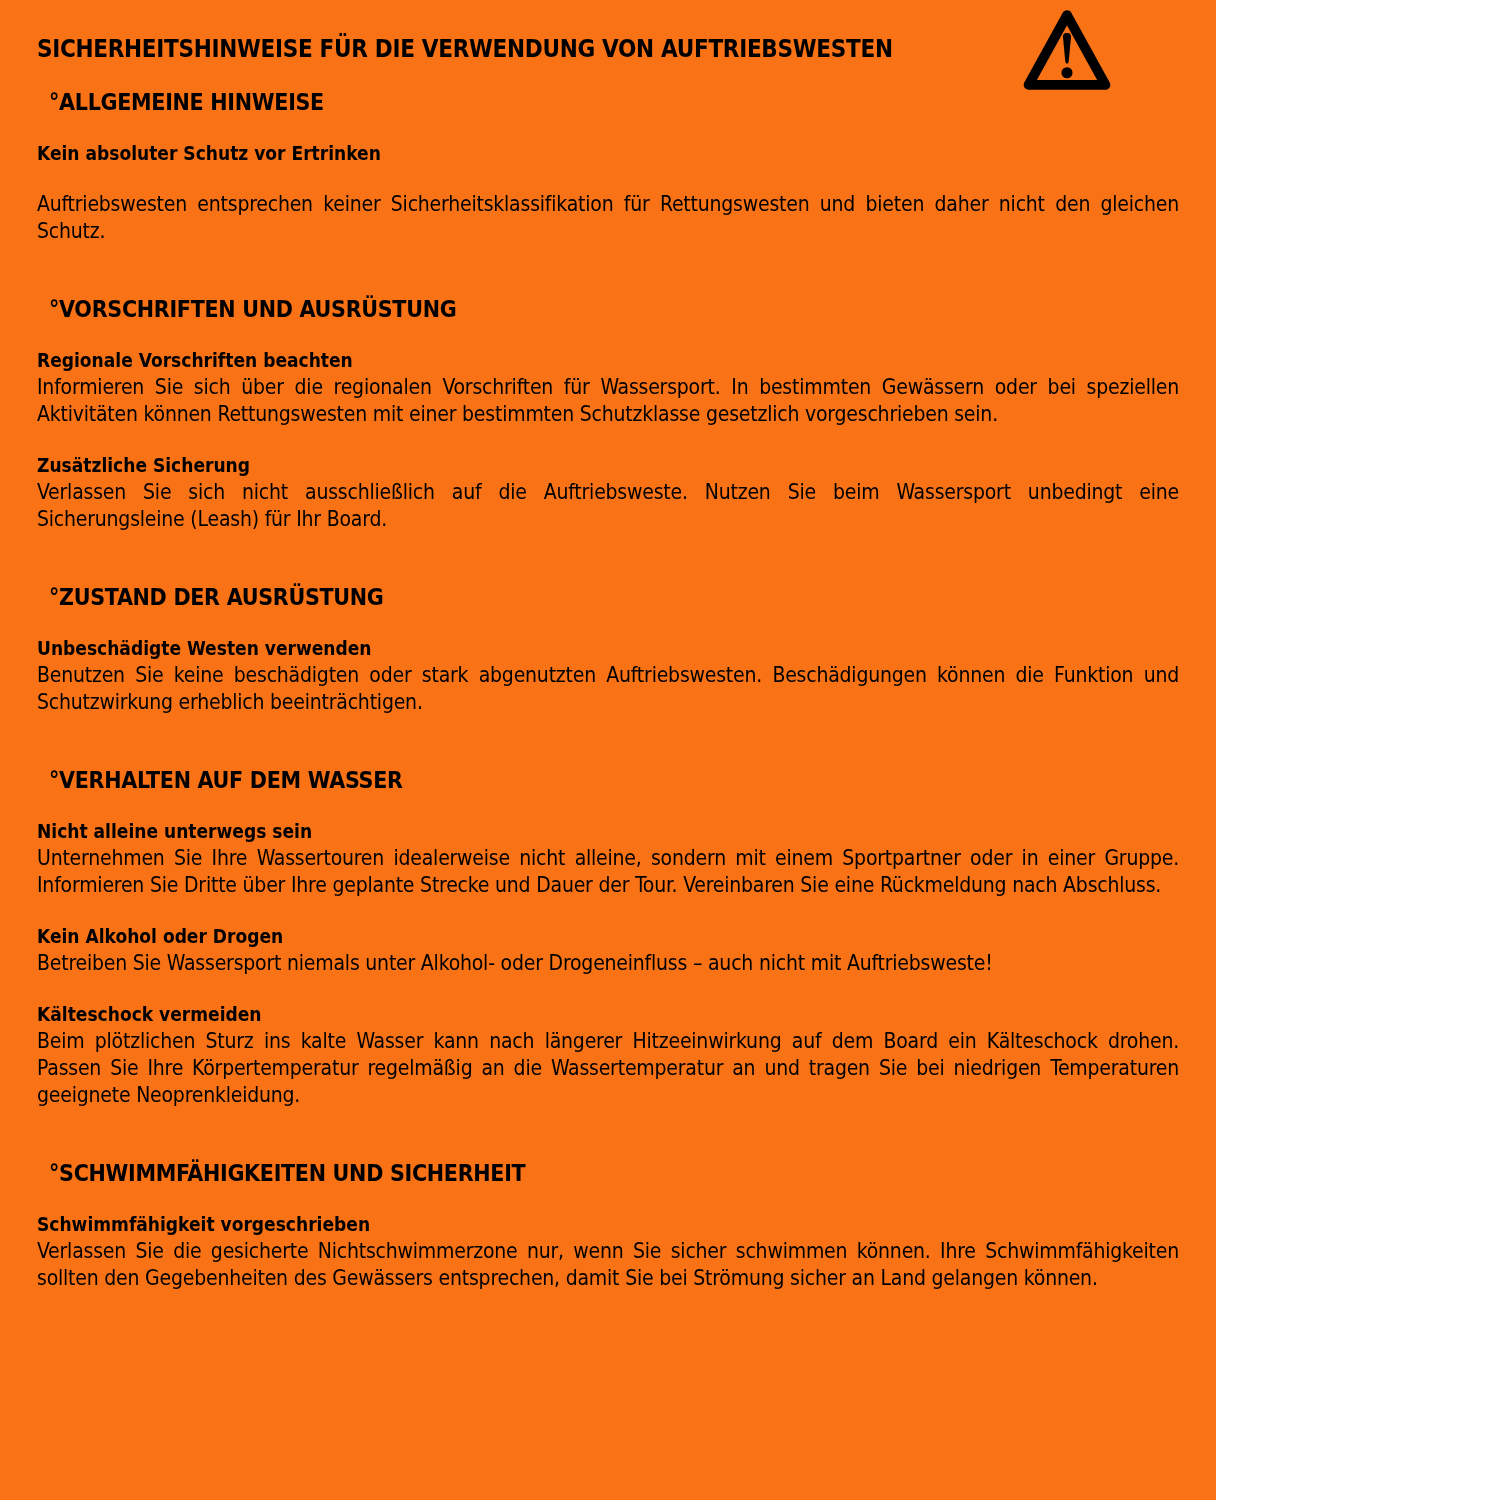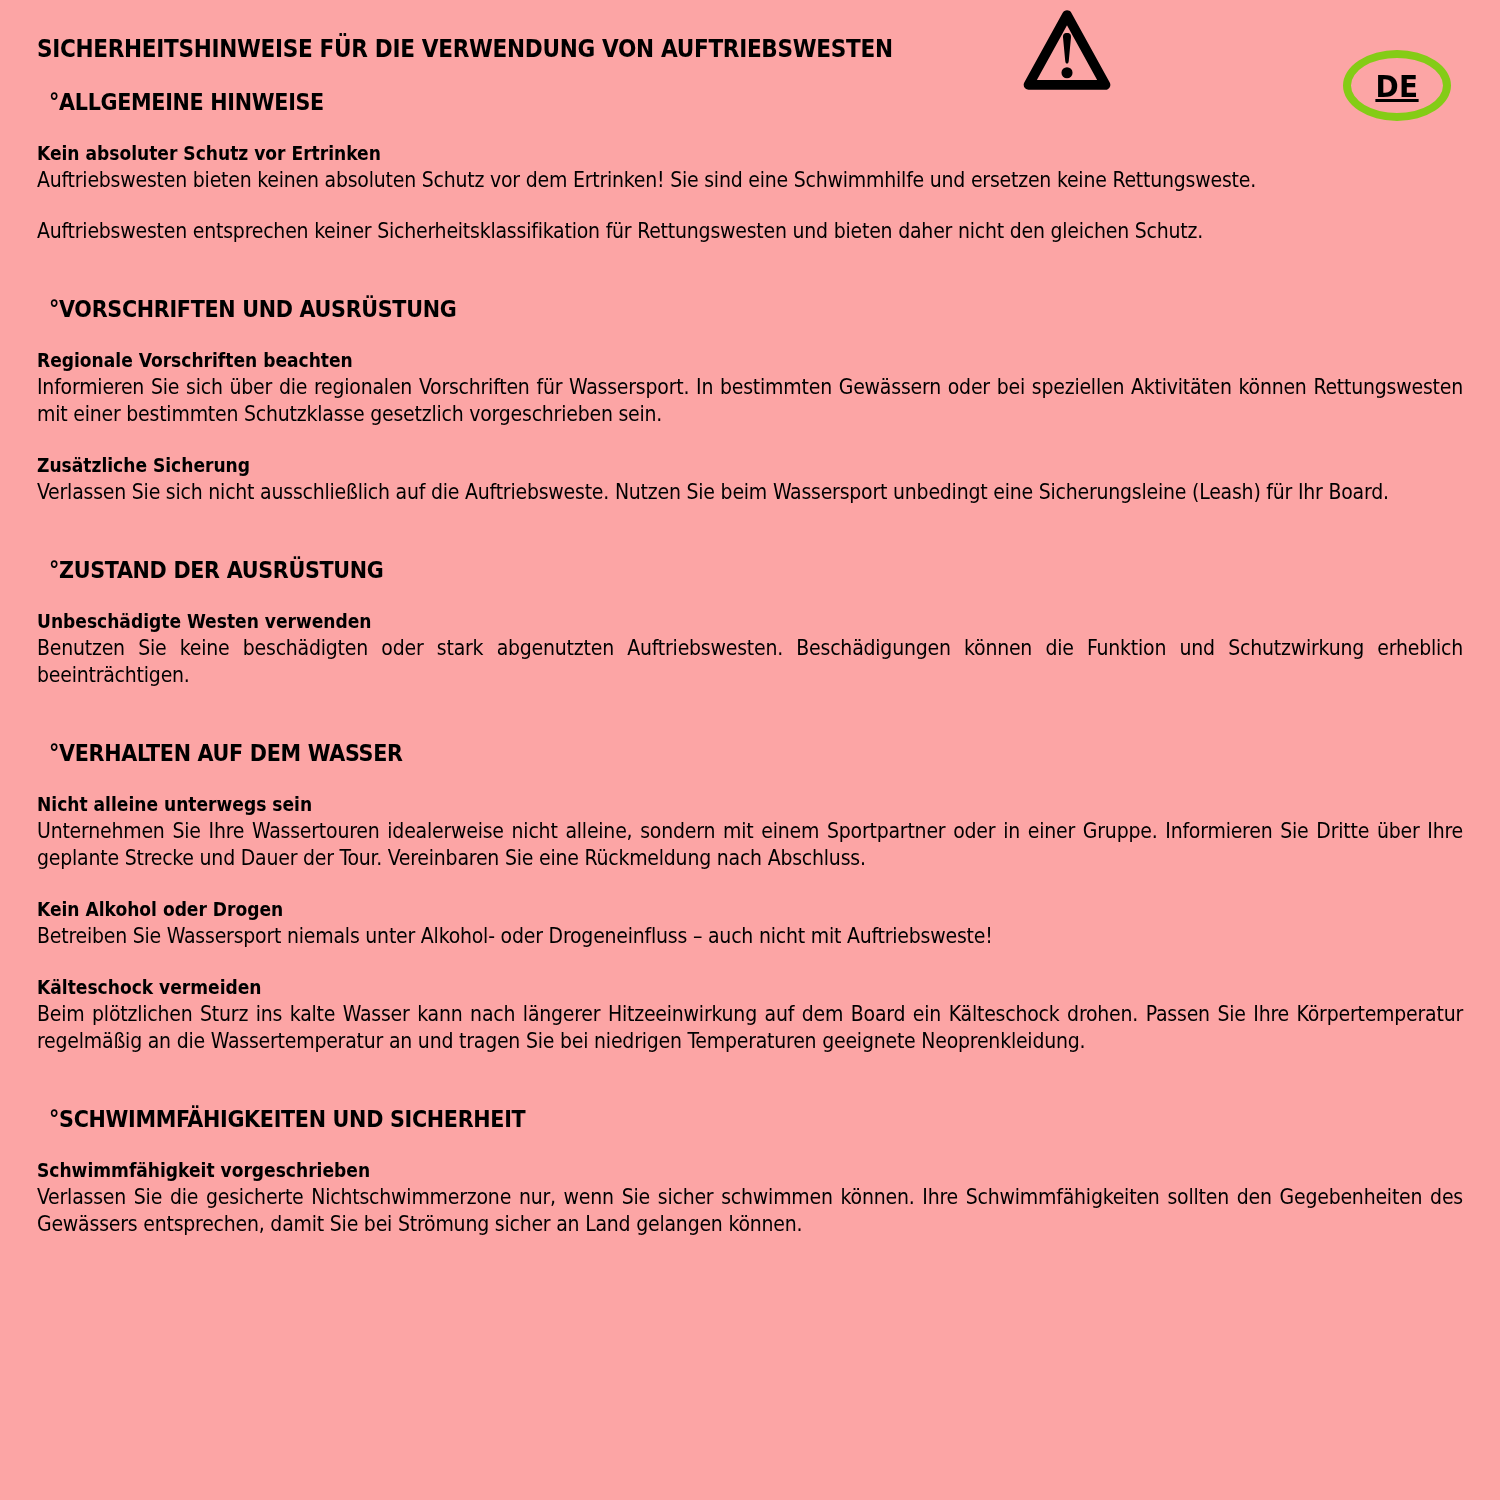--- a/index.html
+++ b/index.html
@@ -1,22 +1,22 @@
 <!DOCTYPE html>
 <html lang="de"><head>
 <meta charset="utf-8">
 <style>
   html, body { margin: 0; padding: 0; background: #ffffff; }
   .page {
     position: relative;
-    width: 1500px;
+    width: 1216px;
     height: 1500px;
     box-sizing: border-box;
     padding: 36px 37px 0 37px;
-    background: #fca5a5;
+    background: #f97316;
     color: #000000;
     font-family: "DejaVu Sans", "Liberation Sans", sans-serif;
     font-stretch: condensed;
     overflow: hidden;
   }
   header { position: relative; }
   h1.page-title {
     font-size: 24px;
     line-height: 27px;
     font-weight: bold;
@@ -90,21 +90,20 @@
     </span>
     <span class="country-badge">
       <span>DE</span>
     </span>
   </header>
 
   <section class="first">
     <h2 class="section-heading">°ALLGEMEINE HINWEISE</h2>
     <div class="item">
       <h3>Kein absoluter Schutz vor Ertrinken</h3>
-      <p>Auftriebswesten bieten keinen absoluten Schutz vor dem Ertrinken! Sie sind eine Schwimmhilfe und ersetzen keine Rettungs­weste.</p>
     </div>
     <div class="item">
       <p>Auftriebswesten entsprechen keiner Sicherheitsklassifikation für Rettungswesten und bieten daher nicht den gleichen Schutz.</p>
     </div>
   </section>
 
   <section>
     <h2 class="section-heading">°VORSCHRIFTEN UND AUSRÜSTUNG</h2>
     <div class="item">
       <h3>Regionale Vorschriften beachten</h3>

